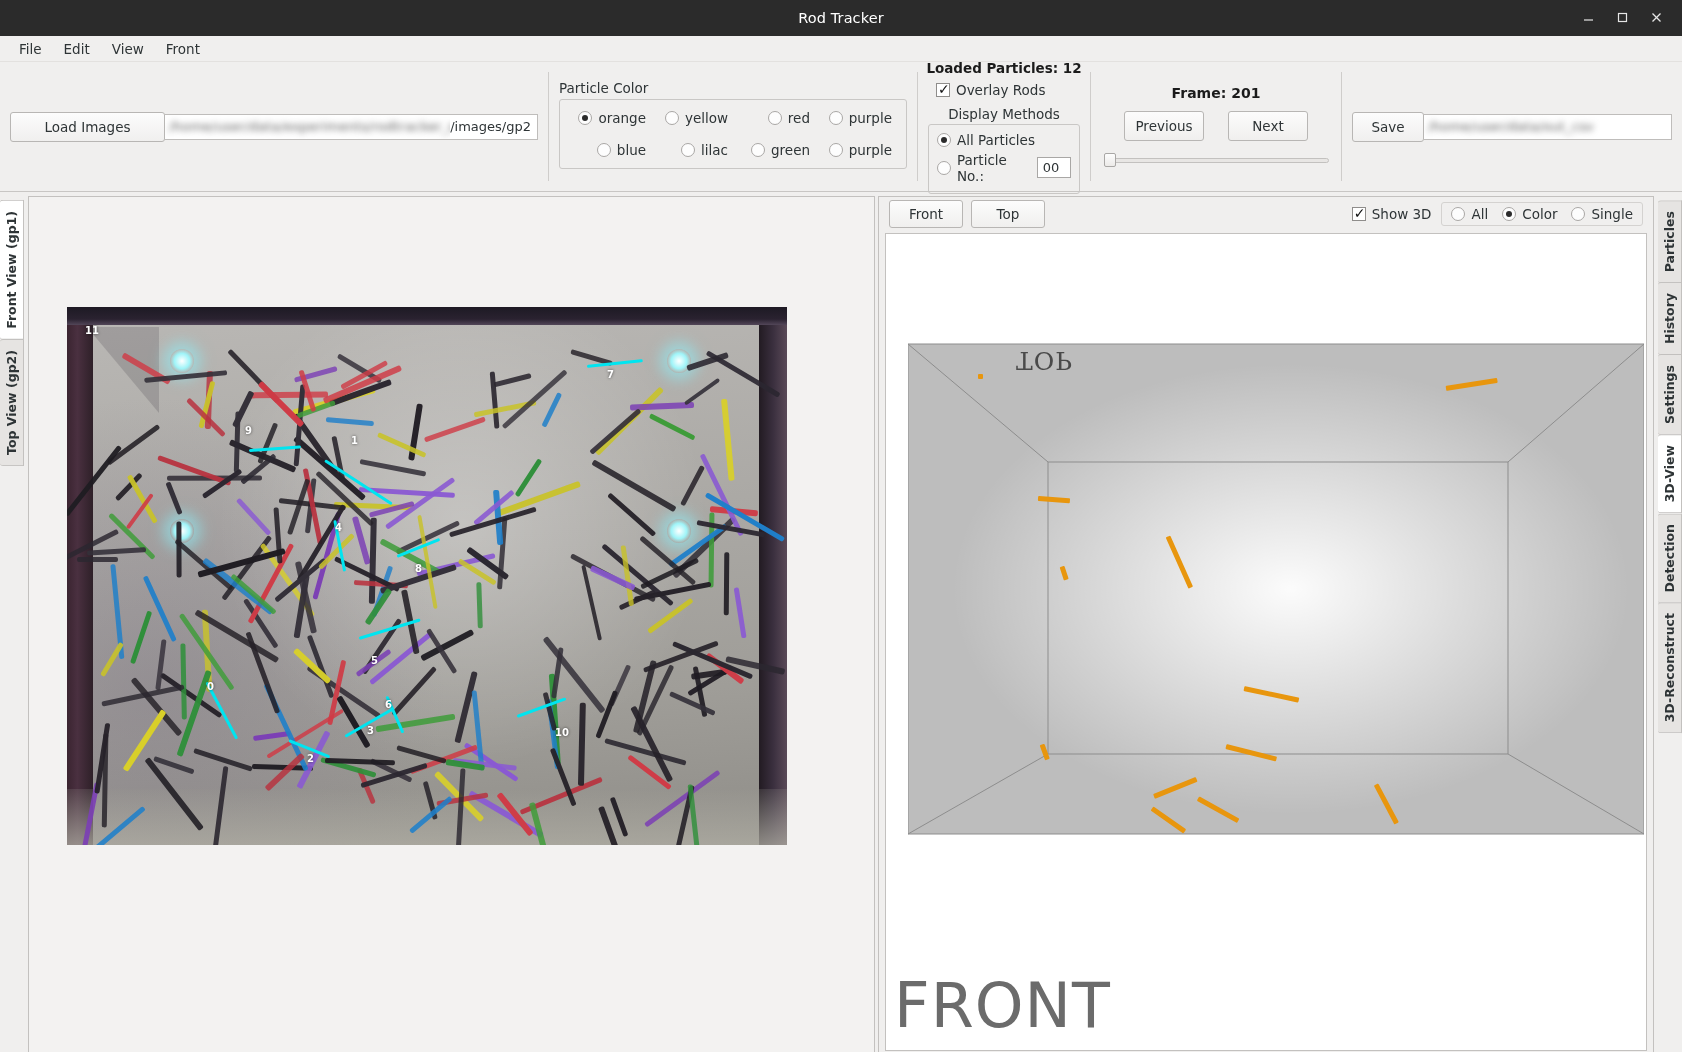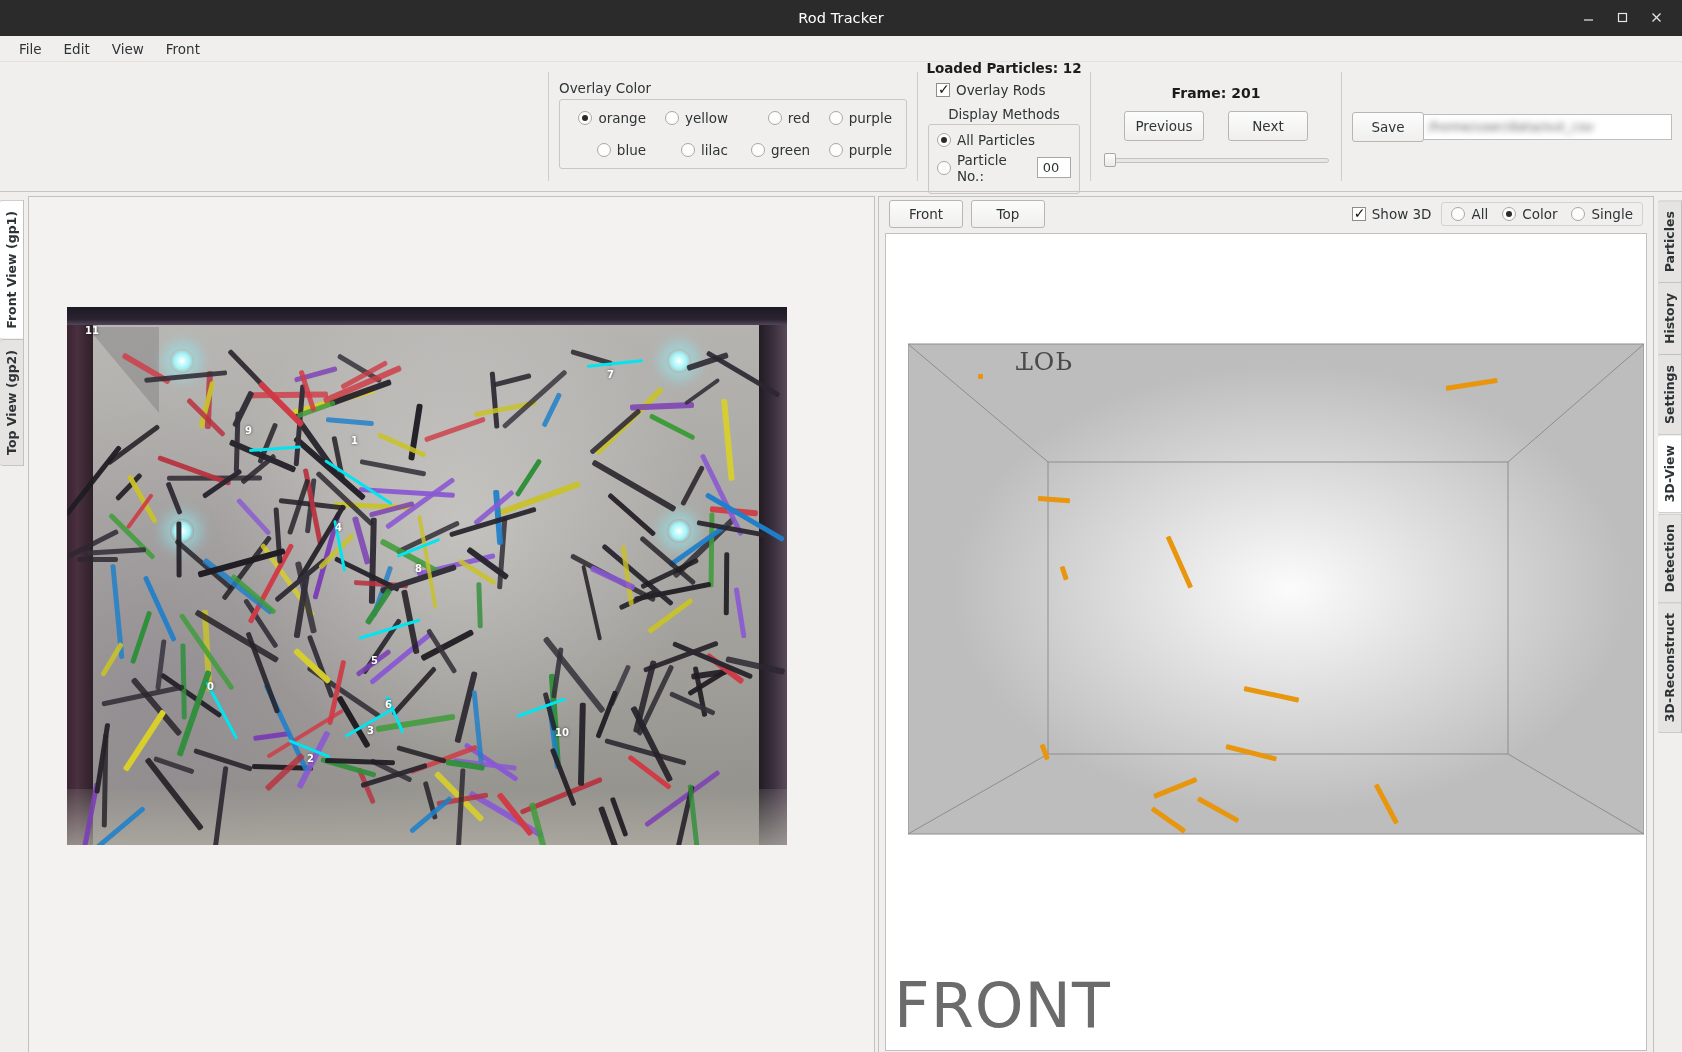--- a/index.html
+++ b/index.html
@@ -260,26 +260,35 @@
 <div class="menubar">
   <div class="menuitem">File</div>
   <div class="menuitem">Edit</div>
   <div class="menuitem">View</div>
   <div class="menuitem">Front</div>
 </div>
 
 <div class="toolbar">
 
   <div class="tbsec filecol">
+    <div class="filerow">
+      <div class="btn btn-load">Load Images</div>
+      <div class="pathfield">
+        <div class="blurtext">
+          <span>/home/user/data/experiments/rodtracker_sessions</span>
+        </div>
+        <div class="pathtail">/images/gp2</div>
+      </div>
+    </div>
   </div>
 
   <div class="vsep"></div>
 
   <div class="tbsec groupbox">
-    <div class="group-title">Overlay Color</div>
+    <div class="group-title">Particle Color</div>
     <div class="group-body">
       <div class="radio-grid">
         <div class="radio on cw">
           <span class="dot"></span>
           <span class="lbl">orange</span>
         </div>
         <div class="radio cw">
           <span class="dot"></span>
           <span class="lbl">yellow</span>
         </div>

